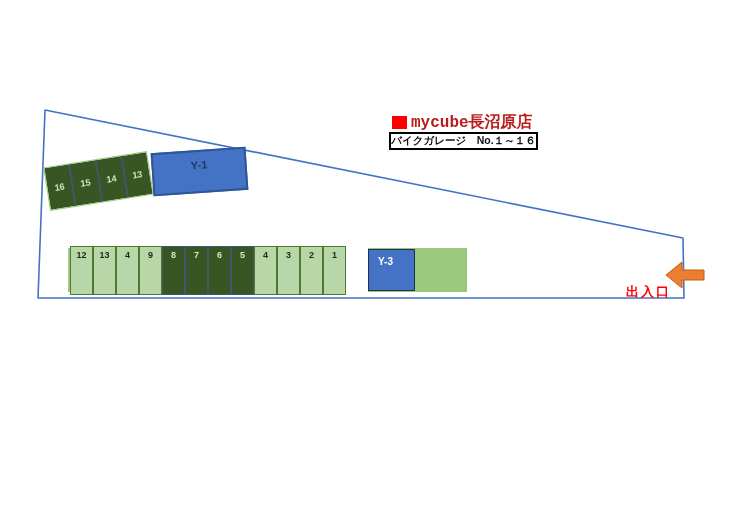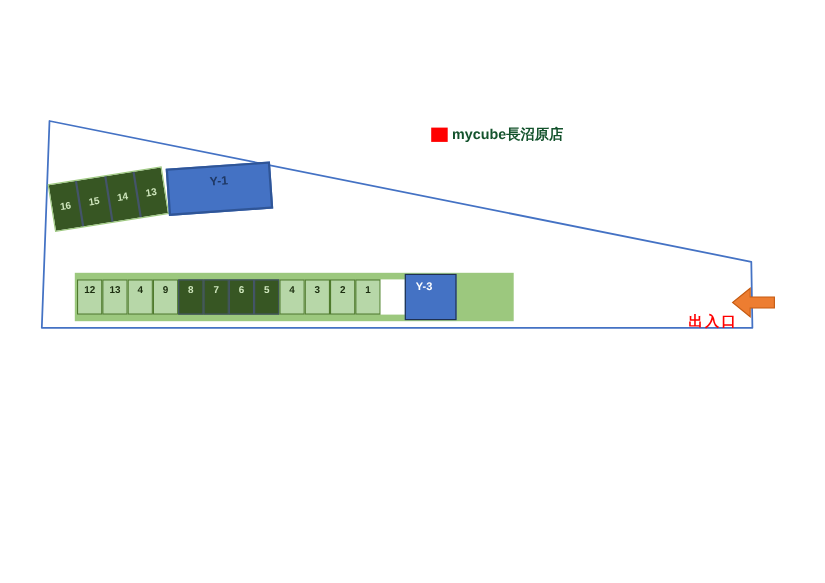--- a/index.html
+++ b/index.html
@@ -5,21 +5,21 @@
   html,body{margin:0;padding:0;background:#fff;}
   .stage{
     position:relative;width:750px;height:530px;background:#ffffff;overflow:hidden;
     font-family:"Liberation Sans","DejaVu Sans",sans-serif;
   }
   .bg-svg{position:absolute;left:0;top:0;width:750px;height:530px;}
 
   
   .brand-row{position:absolute;left:392px;top:113px;display:flex;align-items:center;height:18px;}
   .brand-marker{width:15px;height:13px;background:#ff0000;margin-right:4px;}
-  .brand-text{font-size:13px;font-weight:bold;color:#14532d;white-space:nowrap;}
+  .brand-text{font-size:16px;font-weight:bold;color:#b91c1c;white-space:nowrap;font-family:Liberation Mono, monospace;}
   .subtitle-box{
     position:absolute;left:389px;top:132px;width:149px;height:18px;
     border:2px solid #000;background:#fff;box-sizing:border-box;
     display:flex;align-items:center;justify-content:center;
   }
   .subtitle-text{font-size:10.5px;font-weight:bold;color:#111;white-space:nowrap;}
 
   
   .tilted-block{
     position:absolute;left:47px;top:160px;width:103px;height:42px;
@@ -42,21 +42,21 @@
   }
   .y1-label{display:block;padding-top:7px;font-size:11px;font-weight:bold;color:#1f3864;}
 
   
   .row-strip{
     position:absolute;left:68px;top:248px;width:399px;height:44px;
     background:#9cc87e;display:flex;align-items:center;
     padding:0 2px;box-sizing:border-box;
   }
   .unit{
-    width:23px;height:32px;box-sizing:border-box;flex:0 0 auto;
+    width:23px;height:49px;box-sizing:border-box;flex:0 0 auto;
     font-size:9px;font-weight:bold;text-align:center;padding-top:3px;
   }
   .unit.light{background:#b7d7a8;border:1.5px solid #4f7a2d;color:#1c2e10;}
   .unit.dark{background:#375623;border:1px solid #44546a;color:#cfe6bd;}
   .unit.blank{width:22px;background:#ffffff;border:none;}
   .unit.big-blue{
     width:47px;height:42px;background:#4472c4;border:1.5px solid #1f3050;
     color:#ffffff;font-size:10px;text-align:left;padding:6px 16px 0 9px;
   }
 
@@ -74,20 +74,23 @@
   <svg class="bg-svg" viewBox="0 0 750 530" xmlns="http://www.w3.org/2000/svg">
     <polygon points="45,110 683,238 684,298 38,298" fill="none" stroke="#4472c4" stroke-width="1.6" stroke-linejoin="round"></polygon>
     <polygon points="666,275 682,262 682,270 704,270 704,280 682,280 682,288" fill="#ed7d31" stroke="#c55a11" stroke-width="1"></polygon>
   </svg>
 
   <div class="brand-row">
     <span class="brand-marker"></span>
     <span class="brand-text">mycube長沼原店</span>
   </div>
 
+  <div class="subtitle-box">
+    <span class="subtitle-text">バイクガレージ　No.１～１６</span>
+  </div>
 
   <div class="tilted-block">
     <div class="tilted-cell">16</div>
     <div class="tilted-cell">15</div>
     <div class="tilted-cell">14</div>
     <div class="tilted-cell">13</div>
   </div>
 
   <div class="y1-block">
     <span class="y1-label">Y-1</span>

